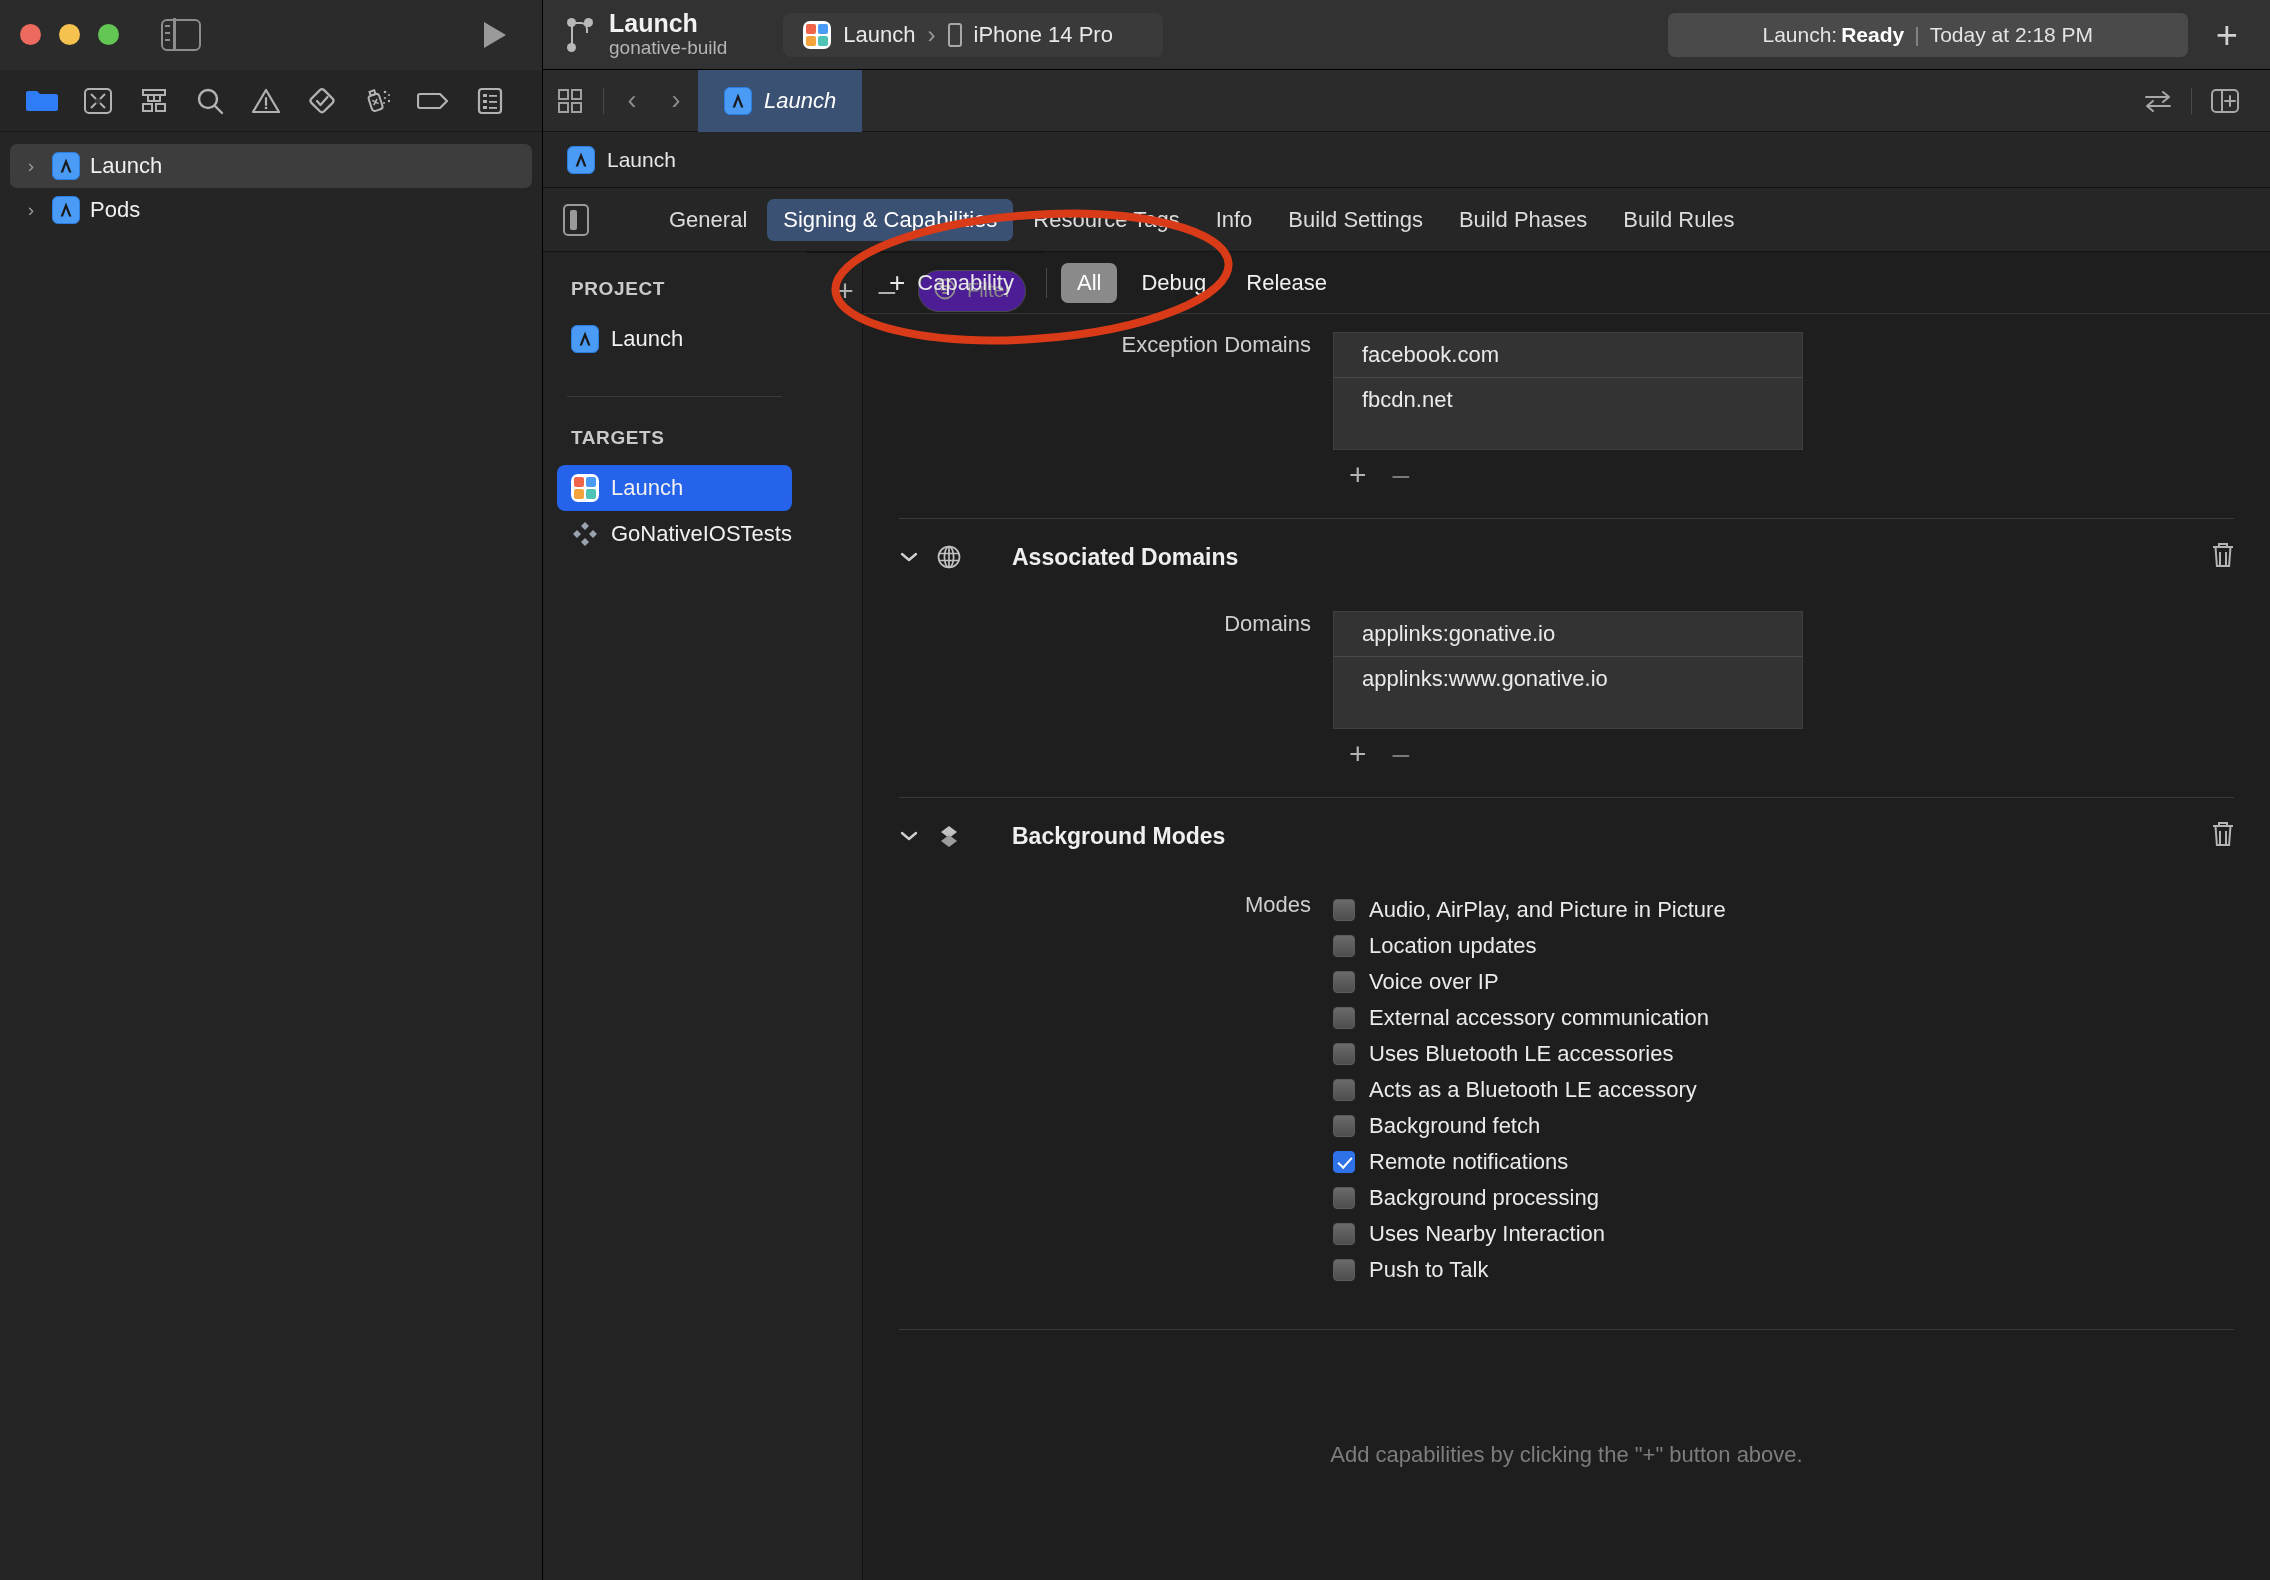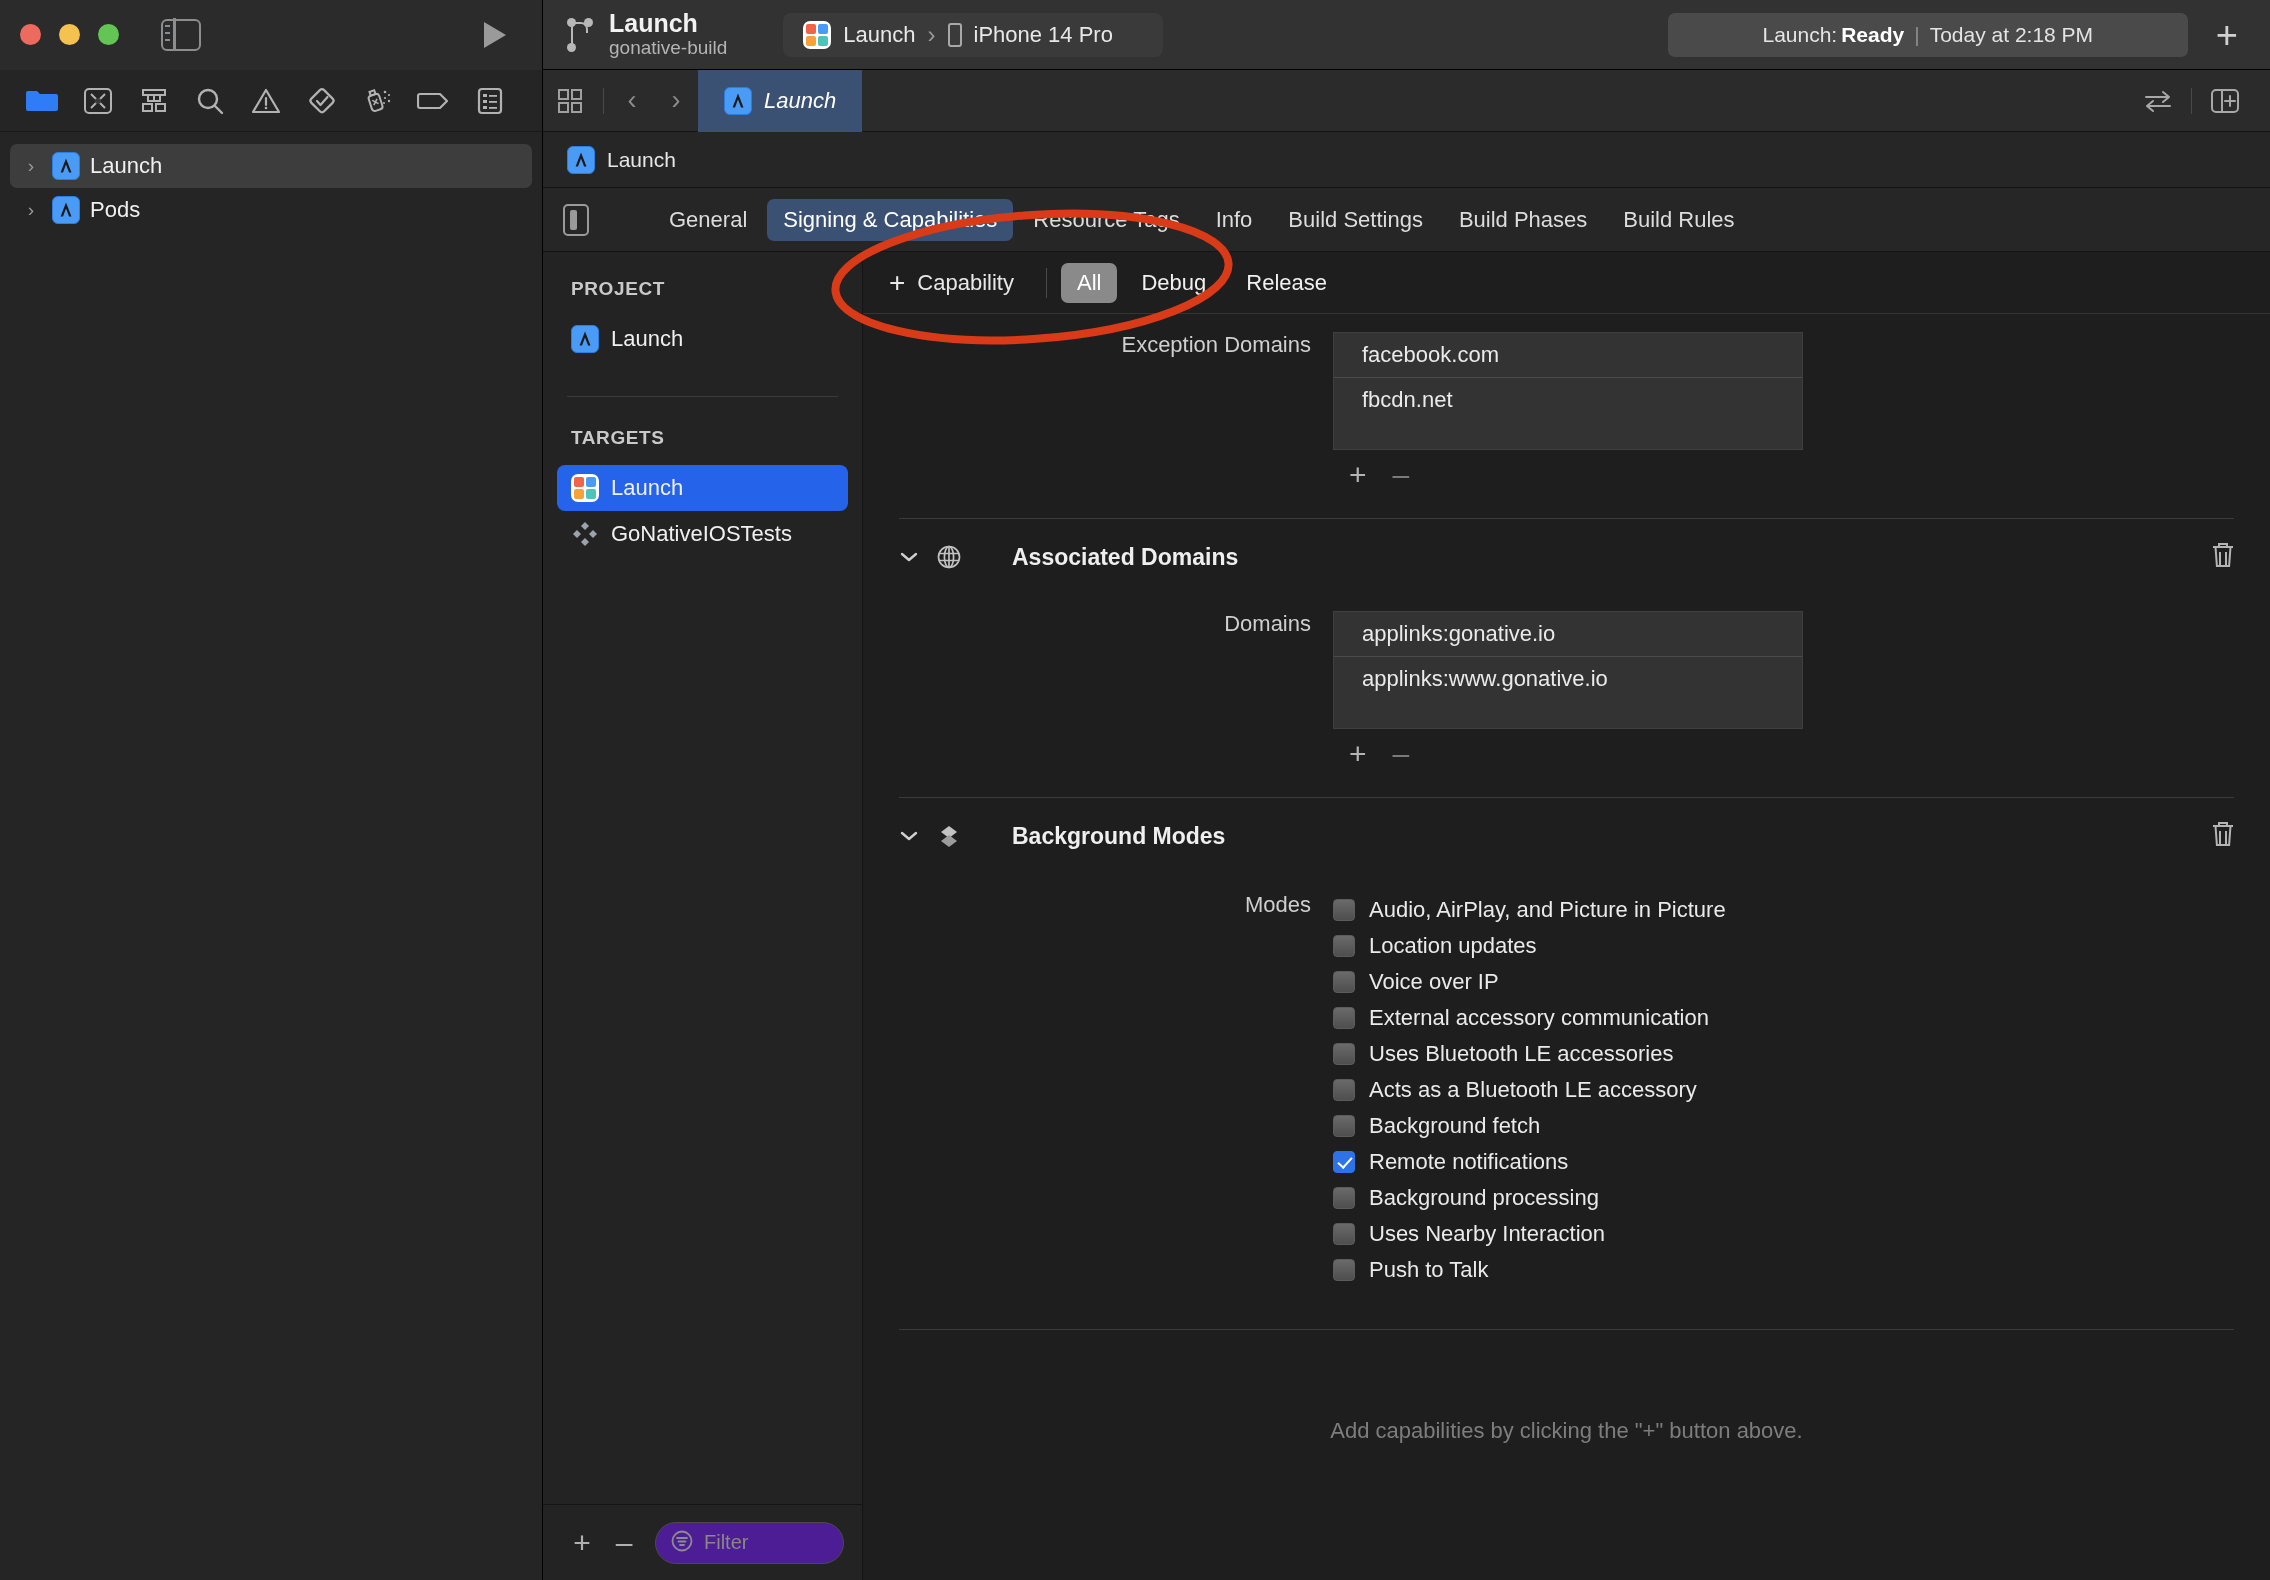--- a/index.html
+++ b/index.html
@@ -84,21 +84,21 @@
 
   .ed-tabs2{ height:64px;flex:0 0 64px;display:flex;align-items:center;background:#262626;border-bottom:1px solid #141414;padding-left:20px;}
   .insp-toggle{ width:26px;height:32px;border:2.5px solid #9a9a9a;border-radius:5px;position:relative;margin-right:8px;}
   .insp-toggle::after{content:"";position:absolute;left:5px;top:4px;width:7px;bottom:4px;background:#9a9a9a;border-radius:2px;}
   .tabs2-wrap{display:flex;align-items:center;gap:4px;margin-left:56px;}
   .tab2{ font-size:22px;color:#dcdcdc;padding:8px 16px;border-radius:7px;white-space:nowrap;}
   .tab2.active{ background:#3b5173; color:#fff;}
 
   .ed-split{ flex:1; display:flex; min-height:0;}
   
-  .tgt-pane{ width:320px;flex:0 0 320px;background:#232323;border-right:1px solid #141414;display:flex;flex-direction:column;}
+  .tgt-pane{ width:320px;flex:0 0 320px;background:#232323;border-right:1px solid #141414;display:flex;flex-direction:row;}
   .tgt-scroll{flex:1;padding-top:26px;}
   .grp-title{ font-size:19px;font-weight:bold;color:#c9c9c9;letter-spacing:.6px;padding-left:28px;margin-bottom:16px;}
   .tgt-row{ height:46px;display:flex;align-items:center;gap:12px;margin:0 14px;padding-left:14px;border-radius:8px;}
   .tgt-row.sel{background:#2563eb;}
   .tgt-row .tgt-label{font-size:22px;color:#f0f0f0;}
   .hr{height:1px;background:#3a3a3a;margin:34px 24px 30px;}
   .grid-ico{width:28px;height:28px;border-radius:7px;background:#fff;display:grid;grid-template-columns:1fr 1fr;grid-template-rows:1fr 1fr;gap:2.5px;padding:3px;}
   .grid-ico span{border-radius:2px;}
   .tgt-footer{height:76px;flex:0 0 76px;display:flex;align-items:center;gap:0;padding:0 18px;border-top:1px solid #141414;}
   .ft-btn{width:42px;text-align:center;font-size:30px;color:#b0b0b0;font-weight:300;}
@@ -563,21 +563,21 @@
                   </label>
                 <label class="cbx-row">
                     <span class="cbx"></span>
                     <span class="cbx-label">Push to Talk</span>
                   </label>
               </div>
             </div>
 
             <div class="divider" style="margin-top:42px;"></div>
 
-            <div class="hint" style="margin-top:88px;">Add capabilities by clicking the "+" button above.</div>
+            <div class="hint" style="margin-top:112px;">Add capabilities by clicking the "+" button above.</div>
           </div>
         </div>
 
       </div>
     </div>
   </div>
 
   <svg class="annot" style="left:820px; top:205px; width:440px; height:145px;" width="440" height="145" viewBox="0 0 440 145">
     <ellipse cx="212" cy="72" rx="197" ry="62" transform="rotate(-4 212 72)" fill="none" stroke="#d93a18" stroke-width="8"></ellipse>
   </svg>

